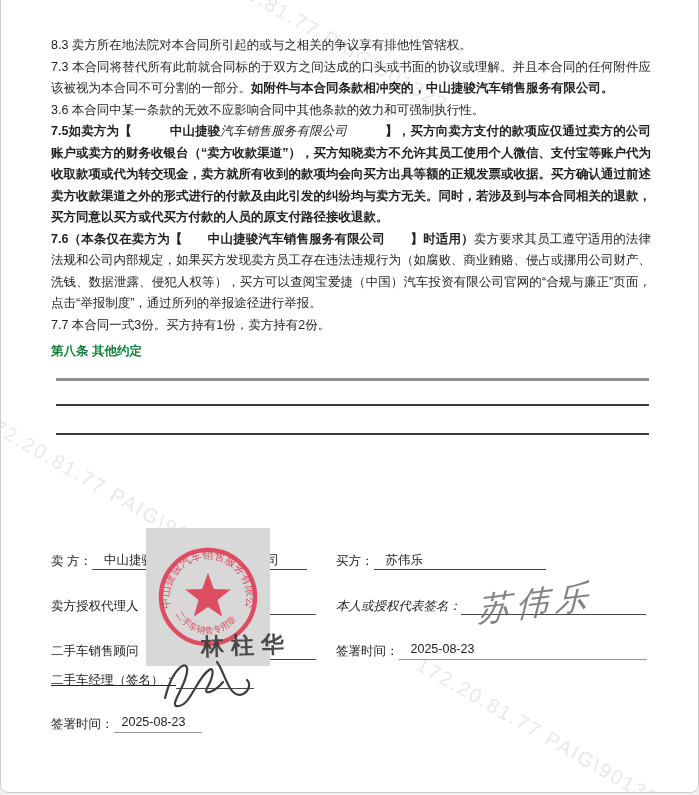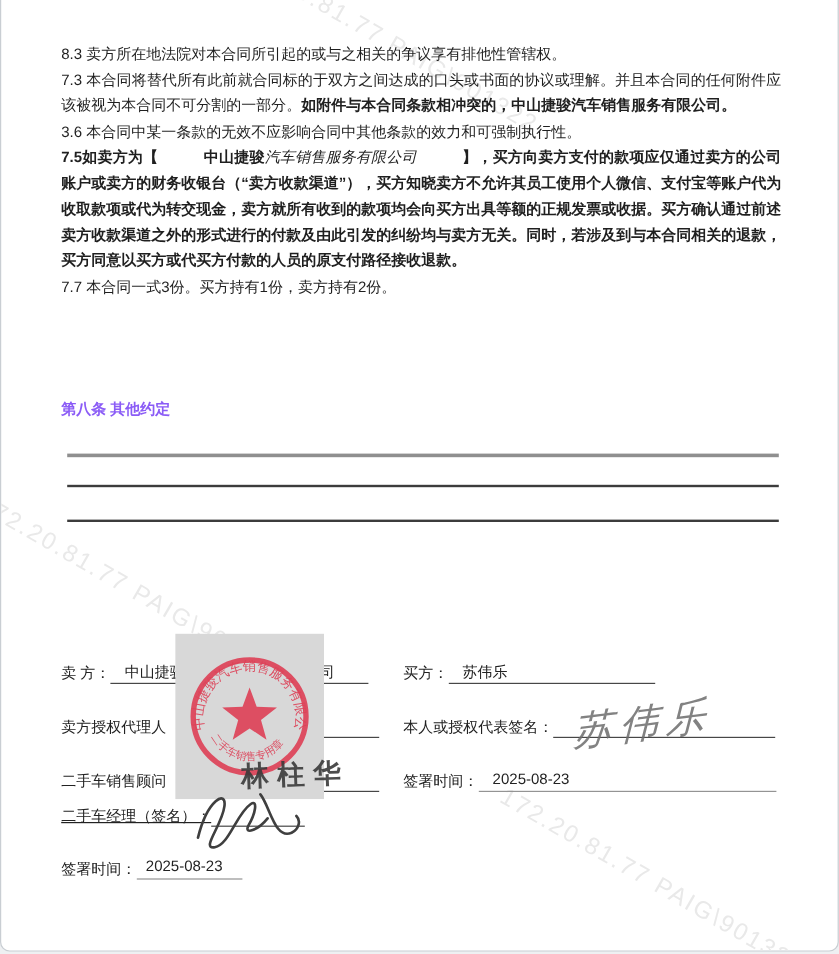--- a/index.html
+++ b/index.html
@@ -9,21 +9,21 @@
   .inner{position:absolute;left:0;top:10px;width:699px;height:791px;}
   
   .wm{position:absolute;white-space:nowrap;font-size:20px;letter-spacing:2px;color:#e9e9e9;
     transform-origin:0 0;transform:rotate(30deg);z-index:0;font-weight:400;}
   
   .clauses{position:absolute;left:50px;top:34px;width:600px;font-size:12.5px;line-height:21.5px;
     color:#1f1f1f;text-align:justify;z-index:1;}
   .clauses p{margin:0;}
   .b{font-weight:bold;}
   .bi{font-weight:normal;font-style:italic;}
-  .heading{position:absolute;left:50px;top:332px;font-size:12.5px;font-weight:bold;color:#8b5cf6;z-index:1;}
+  .heading{position:absolute;left:50px;top:342px;font-size:12.5px;font-weight:bold;color:#15803d;z-index:1;}
   .fill-line{position:absolute;left:55px;width:593px;z-index:1;}
   .fill-line.thick{height:3px;background:#8f8f8f;}
   .fill-line.thin{height:1.5px;background:#3c3c3c;}
   
   .sigrow{position:absolute;font-size:12.5px;color:#222;z-index:2;white-space:nowrap;}
   .ul{display:inline-block;height:17px;border-bottom:1.4px solid #474747;vertical-align:bottom;}
   .ul.gray{border-bottom:1.4px solid #949494;}
   .ul .v{padding-left:12px;}
   
   .seal{position:absolute;left:145px;top:527px;width:124px;height:138px;z-index:3;}
@@ -42,39 +42,40 @@
 
   <div class="wm" style="left:201px;top:-49px;">172.20.81.77  PAIG\901322</div>
   <div class="wm" style="left:-12px;top:408px;">172.20.81.77  PAIG\901322</div>
   <div class="wm" style="left:423px;top:652px;">172.20.81.77  PAIG\901322</div>
 
   <div class="clauses">
     <p>8.3 卖方所在地法院对本合同所引起的或与之相关的争议享有排他性管辖权。</p>
     <p><span>7.3 本合同将替代所有此前就合同标的于双方之间达成的口头或书面的协议或理解。并且本合同的任何附件应该被视为本合同不可分割的一部分。</span><span class="b">如附件与本合同条款相冲突的，中山捷骏汽车销售服务有限公司。</span></p>
     <p>3.6 本合同中某一条款的无效不应影响合同中其他条款的效力和可强制执行性。</p>
     <p class="b"><span>7.5如卖方为【　　　</span><span>中山捷骏</span><span class="bi">汽车销售服务有限公司</span><span>　　　】，买方向卖方支付的款项应仅通过卖方的公司账户或卖方的财务收银台（“卖方收款渠道”），买方知晓卖方不允许其员工使用个人微信、支付宝等账户代为收取款项或代为转交现金，卖方就所有收到的款项均会向买方出具等额的正规发票或收据。买方确认通过前述卖方收款渠道之外的形式进行的付款及由此引发的纠纷均与卖方无关。同时，若涉及到与本合同相关的退款，买方同意以买方或代买方付款的人员的原支付路径接收退款。</span></p>
+    <p><span class="b">7.6（本条仅在卖方为【　　中山捷骏汽车销售服务有限公司　　】时适用）</span><span>卖方要求其员工遵守适用的法律法规和公司内部规定，如果买方发现卖方员工存在违法违规行为（如腐败、商业贿赂、侵占或挪用公司财产、洗钱、数据泄露、侵犯人权等），买方可以查阅宝爱捷（中国）汽车投资有限公司官网的“合规与廉正”页面，点击“举报制度”，通过所列的举报途径进行举报。</span></p>
     <p>7.7 本合同一式3份。买方持有1份，卖方持有2份。</p>
   </div>
 
   <div class="heading">第八条 其他约定</div>
   <div class="fill-line thick" style="top:377px;"></div>
   <div class="fill-line thin" style="top:403px;"></div>
   <div class="fill-line thin" style="top:432px;"></div>
 
   <div class="sigrow" style="left:50px;top:551px;">
     <span>卖 方：</span><span class="ul" style="width:215px;"><span class="v">中山捷骏汽车销售服务有限公司</span></span>
   </div>
   <div class="sigrow" style="left:335px;top:551px;">
     <span>买方：</span><span class="ul" style="width:172px;"><span class="v">苏伟乐</span></span>
   </div>
 
   <div class="sigrow" style="left:50px;top:596px;">
     <span>卖方授权代理人（盖章）：</span><span class="ul" style="width:115px;"></span>
   </div>
-  <div class="sigrow" style="left:335px;top:596px;">
+  <div class="sigrow" style="left:335px;top:596px;font-style:italic;">
     <span>本人或授权代表签名：</span><span class="ul" style="width:185px;"></span>
   </div>
 
   <div class="sigrow" style="left:50px;top:641px;">
     <span>二手车销售顾问（签名）：</span><span class="ul" style="width:115px;"></span>
   </div>
   <div class="sigrow" style="left:335px;top:641px;">
     <span>签署时间：</span><span class="ul gray" style="width:248px;"><span class="v">2025-08-23</span></span>
   </div>
 

